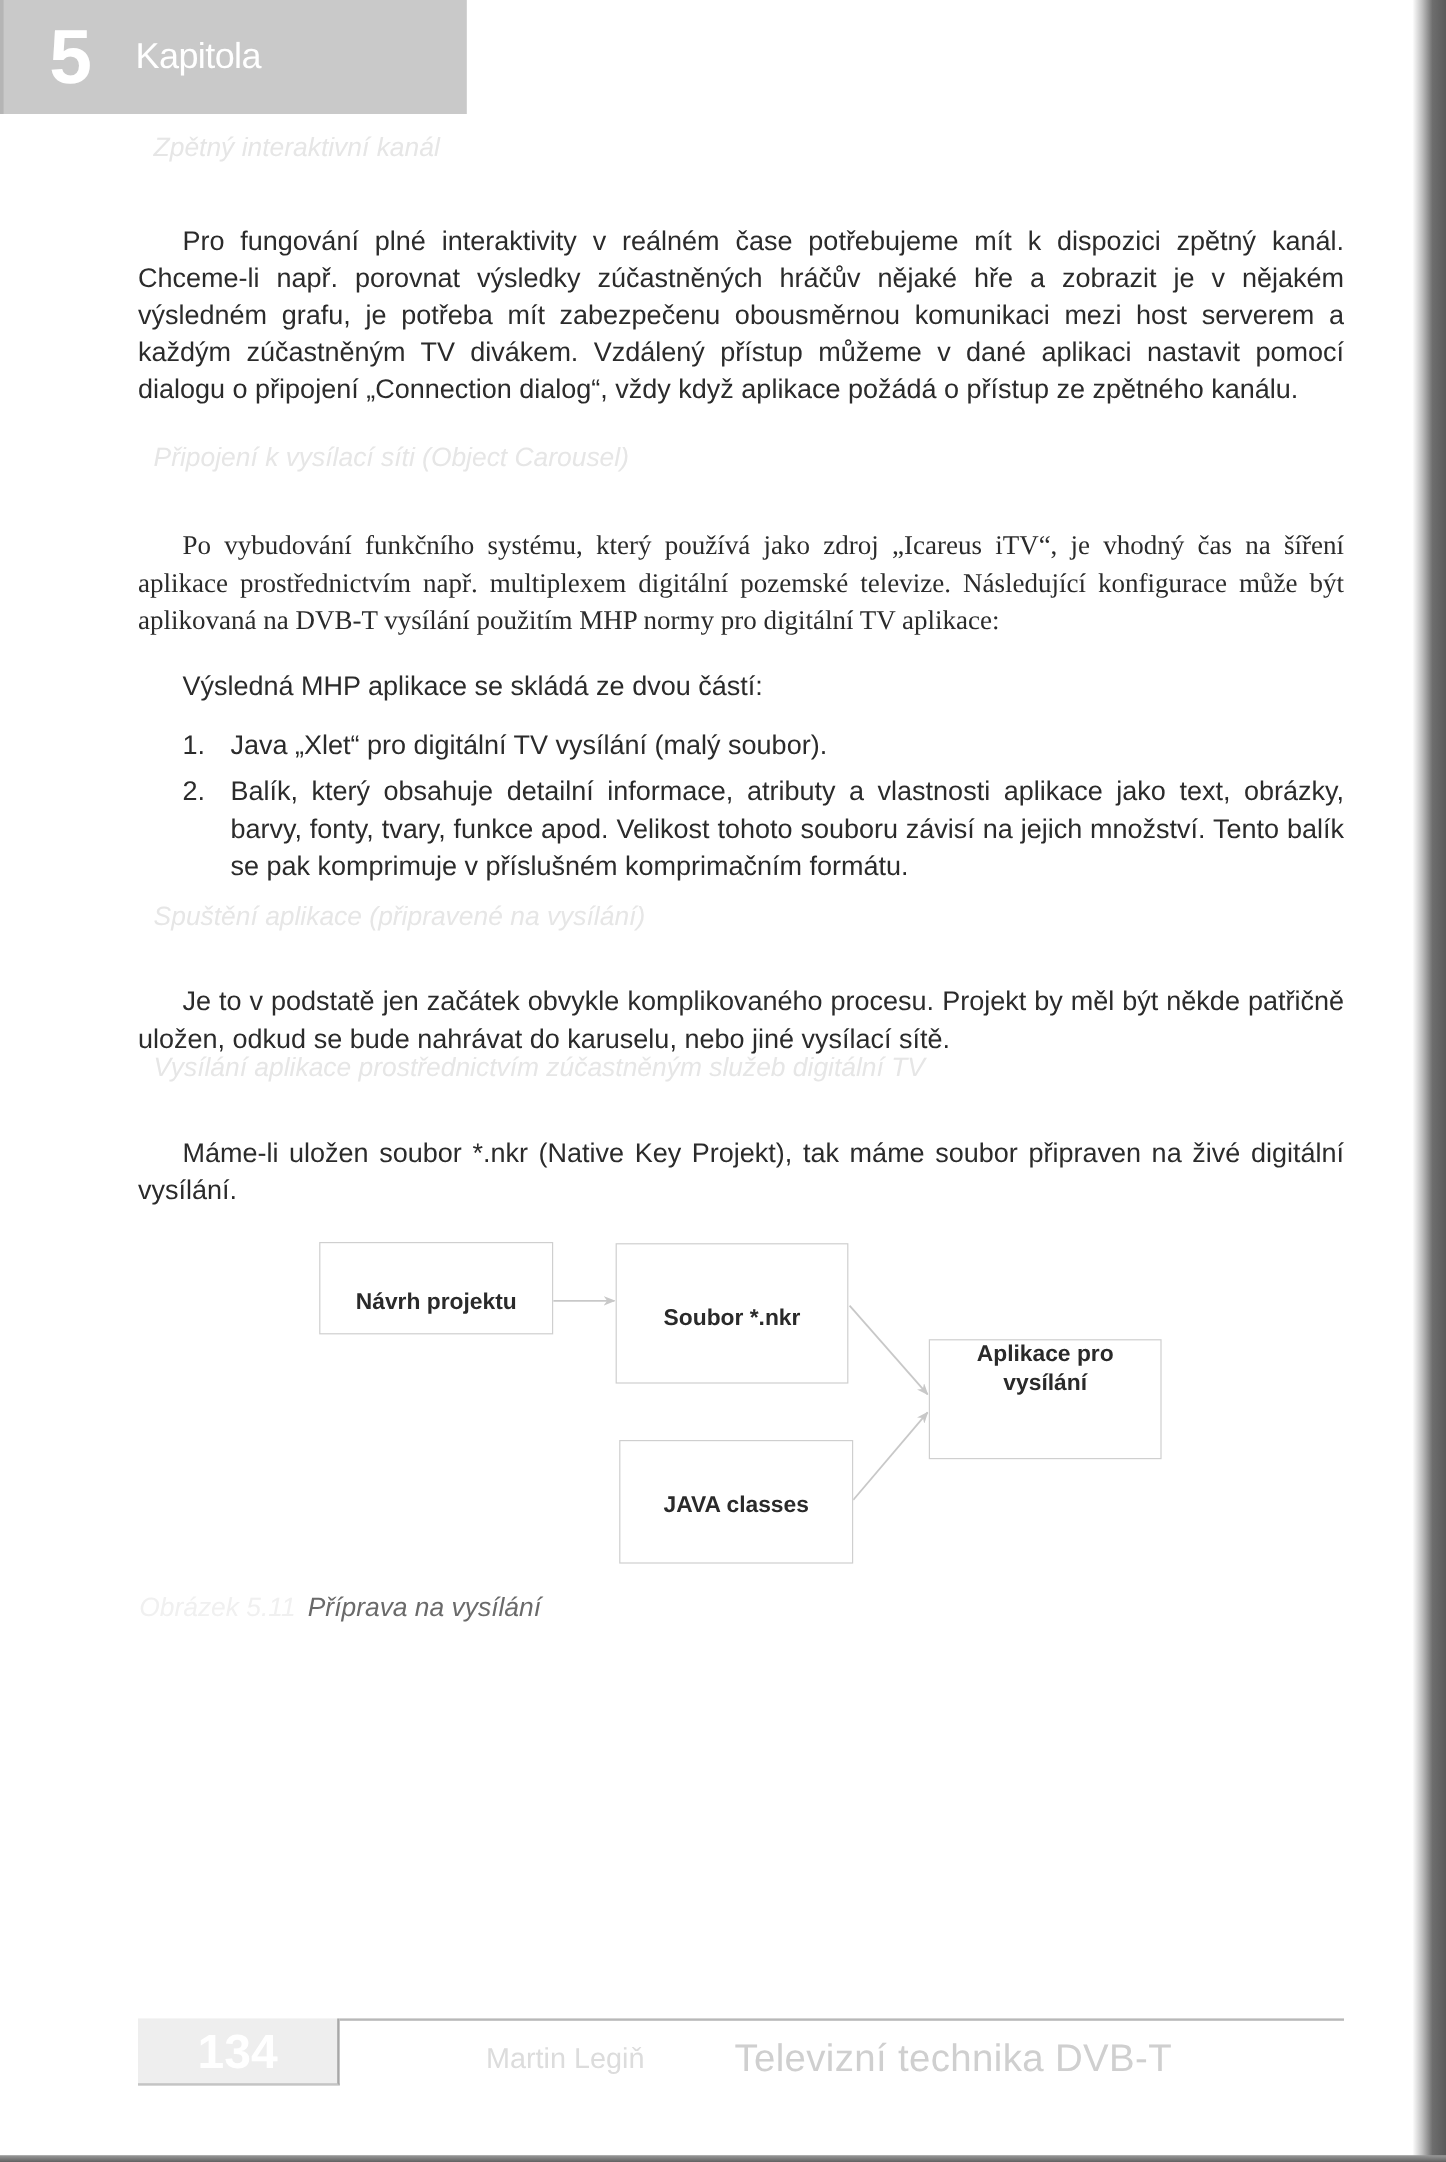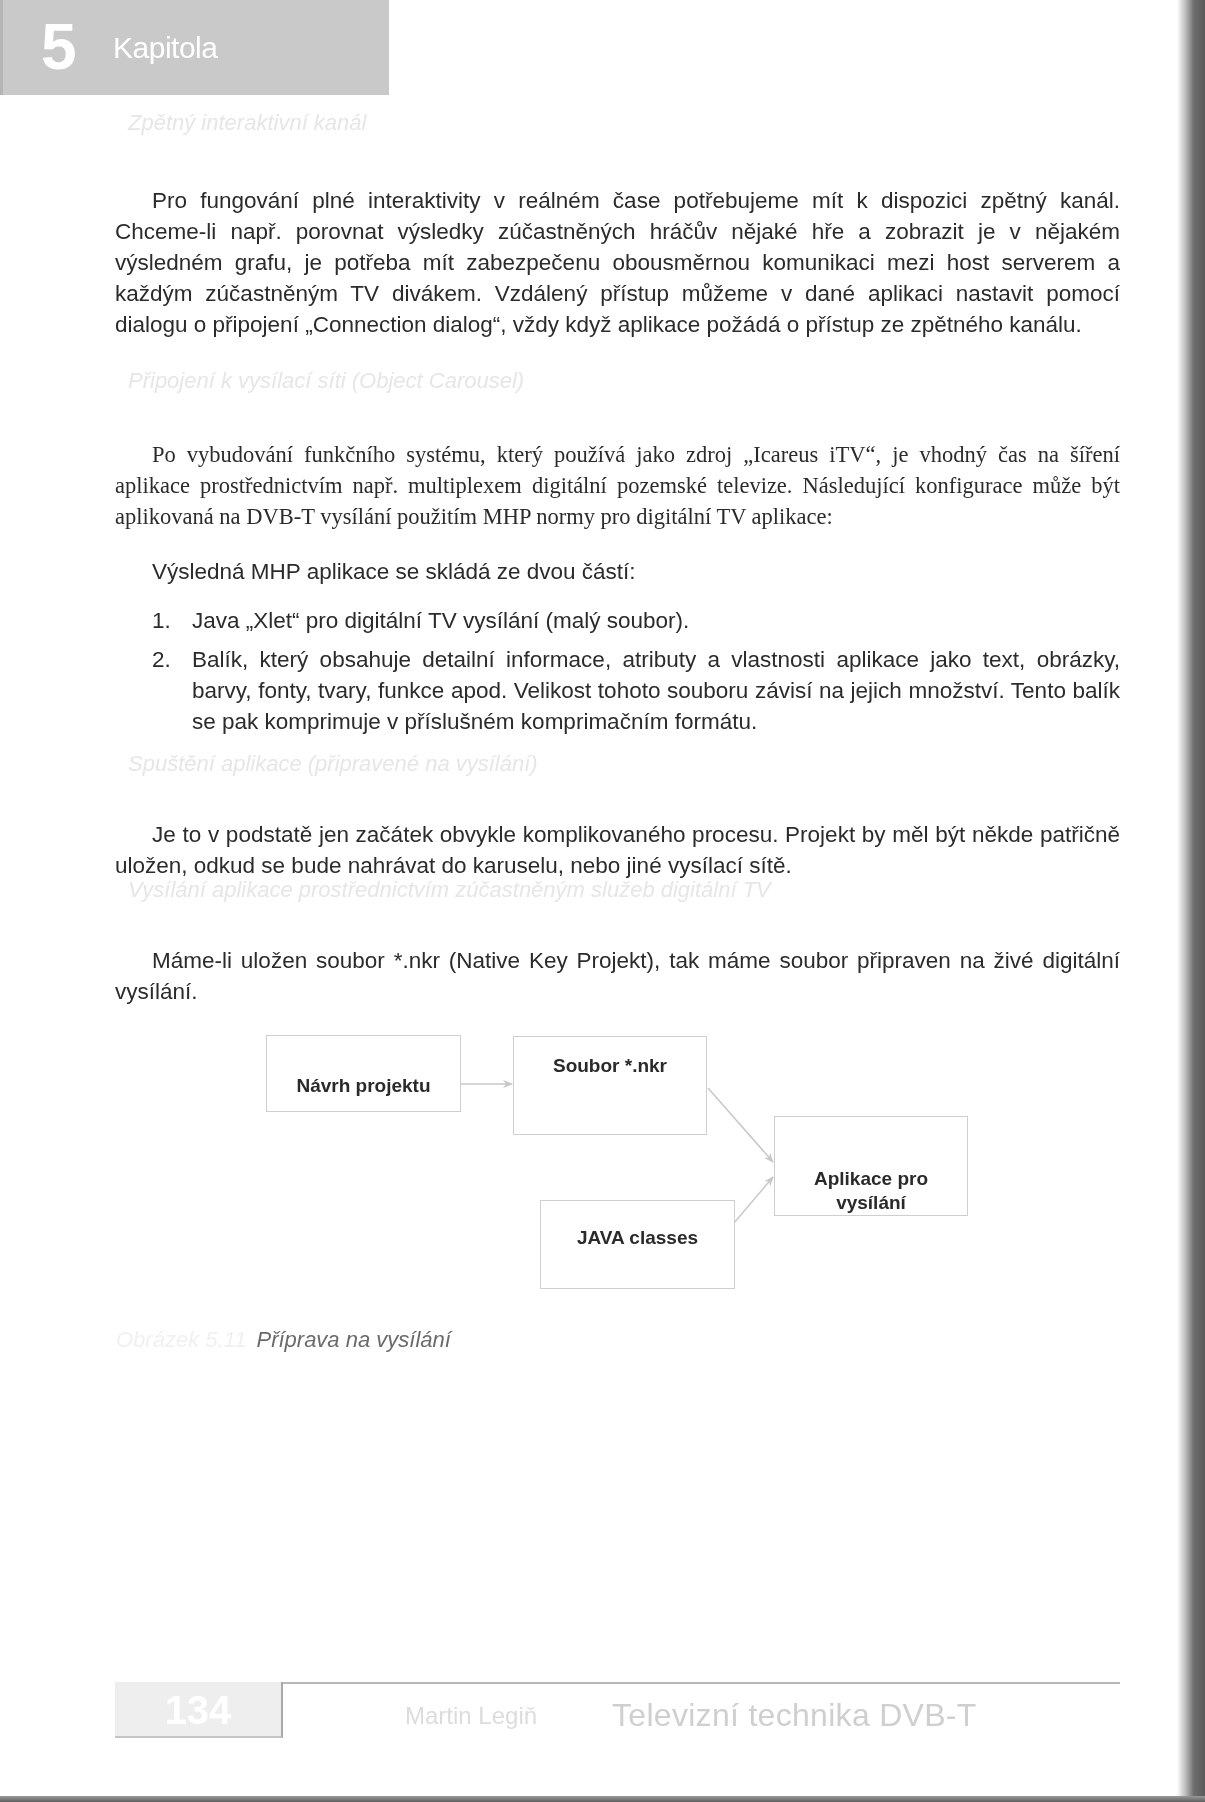--- a/index.html
+++ b/index.html
@@ -56,28 +56,28 @@
       display: flex; font-size: 22.5px; line-height: 31px; color: #2b2b2b;
       margin-bottom: 8px;
     }
     .list-num { width: 40px; flex: none; }
     .list-text { flex: 1; text-align: justify; }
 
     .diagram { position: absolute; left: 0; top: 0; width: 1205px; height: 1802px; pointer-events: none; }
     .box {
       position: absolute; box-sizing: border-box;
       border: 1.5px solid #cfcfcf; background: #ffffff;
-      display: flex; align-items: flex-end; justify-content: center; text-align: center;
+      display: flex; align-items: flex-start; justify-content: center; text-align: center;
       font-size: 19px; font-weight: bold; color: #2a2a2a; line-height: 24px;
       pointer-events: auto;
     }
     .box-design { left: 266px; top: 1035px; width: 195px; height: 77px; align-items: flex-start; padding-top: 38px; }
-    .box-nkr { left: 513px; top: 1036px; width: 194px; height: 99px; align-items: flex-start; padding-top: 17px; }
+    .box-nkr { left: 513px; top: 1036px; width: 194px; height: 117px; align-items: flex-start; padding-top: 50px; }
     .box-app { left: 774px; top: 1116px; width: 194px; height: 100px; }
-    .box-java { left: 540px; top: 1200px; width: 195px; height: 89px; align-items: flex-start; padding-top: 25px; }
+    .box-java { left: 516px; top: 1200px; width: 195px; height: 103px; align-items: flex-start; padding-top: 42px; }
 
     .caption {
       position: absolute; left: 116px; top: 1327px; font-size: 22px; font-style: italic; white-space: nowrap;
     }
     .caption-label { color: #f0f0f0; margin-right: 10px; }
     .caption-text { color: #6a6a6a; }
 
     .footer-block {
       position: absolute; left: 115px; top: 1682px; width: 168px; height: 56px;
       background: #eeeeee; box-sizing: border-box;

